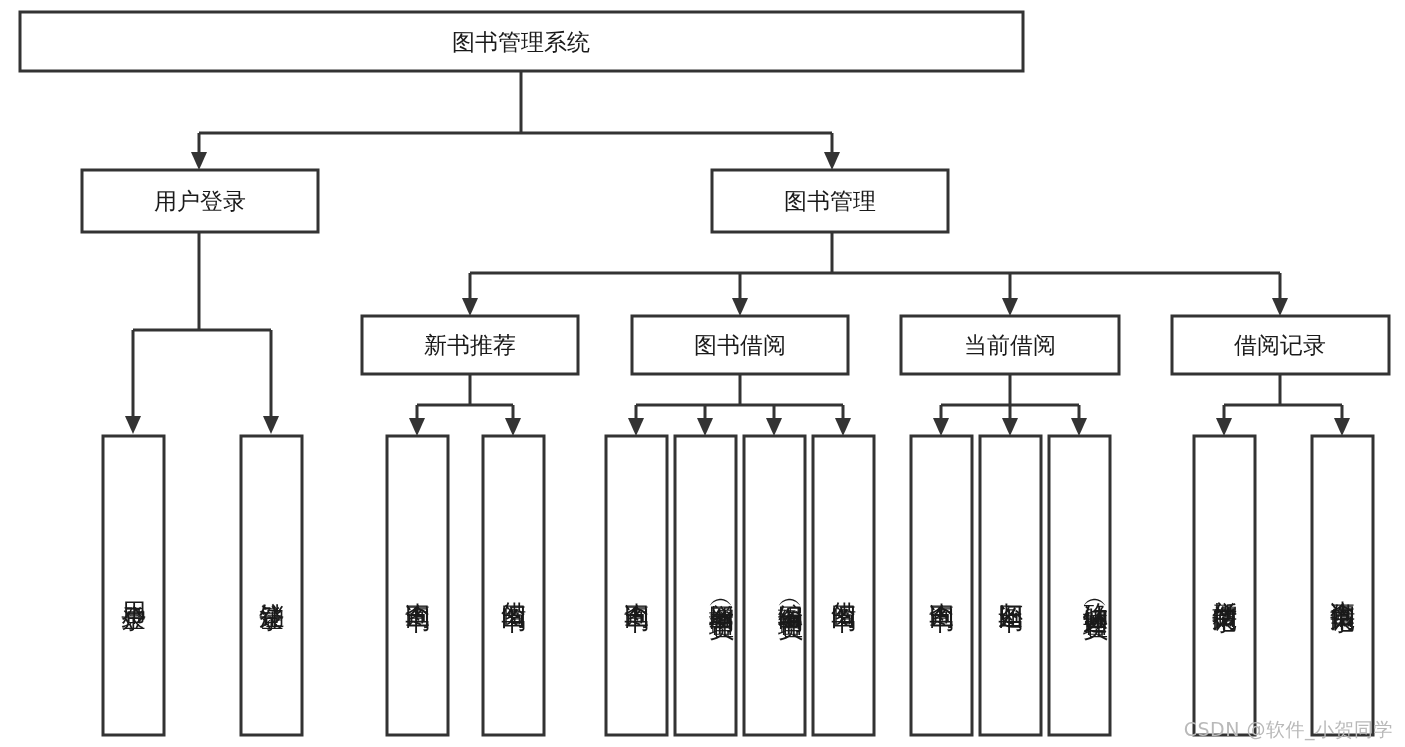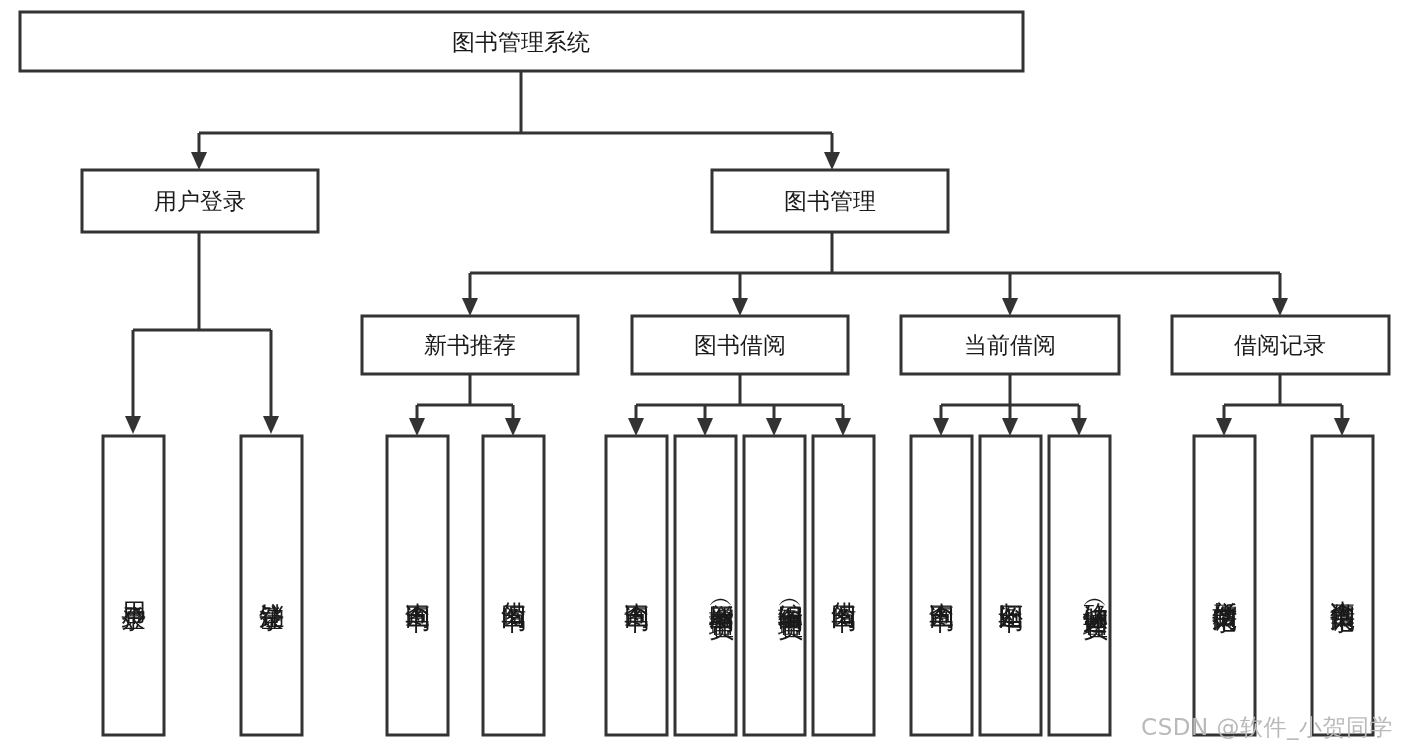--- a/index.html
+++ b/index.html
@@ -60,21 +60,21 @@
     color: #1a1a1a;
     white-space: nowrap;
     text-align: center;
     pointer-events: none;
   }
   .watermark {
     position: absolute;
     right: 12px;
     bottom: 4px;
     font-family: "DejaVu Sans", "Liberation Sans", sans-serif;
-    font-size: 23px;
+    font-size: 19px;
     color: #b9b9b9;
     letter-spacing: 0.5px;
     white-space: nowrap;
   }
 </style>
 </head>
 <body>
 
 <div id="diagram-root">
 

